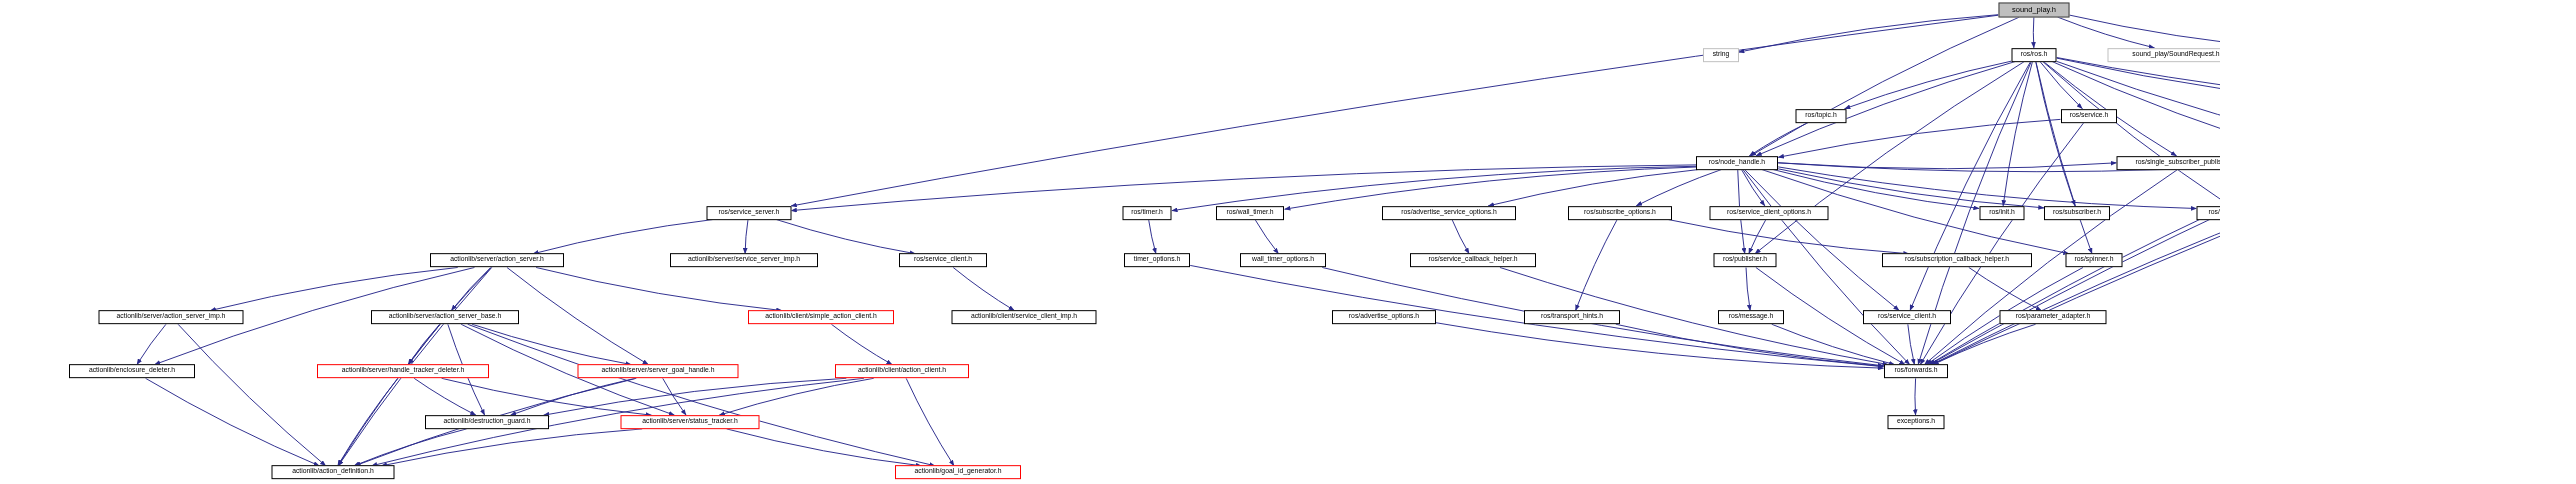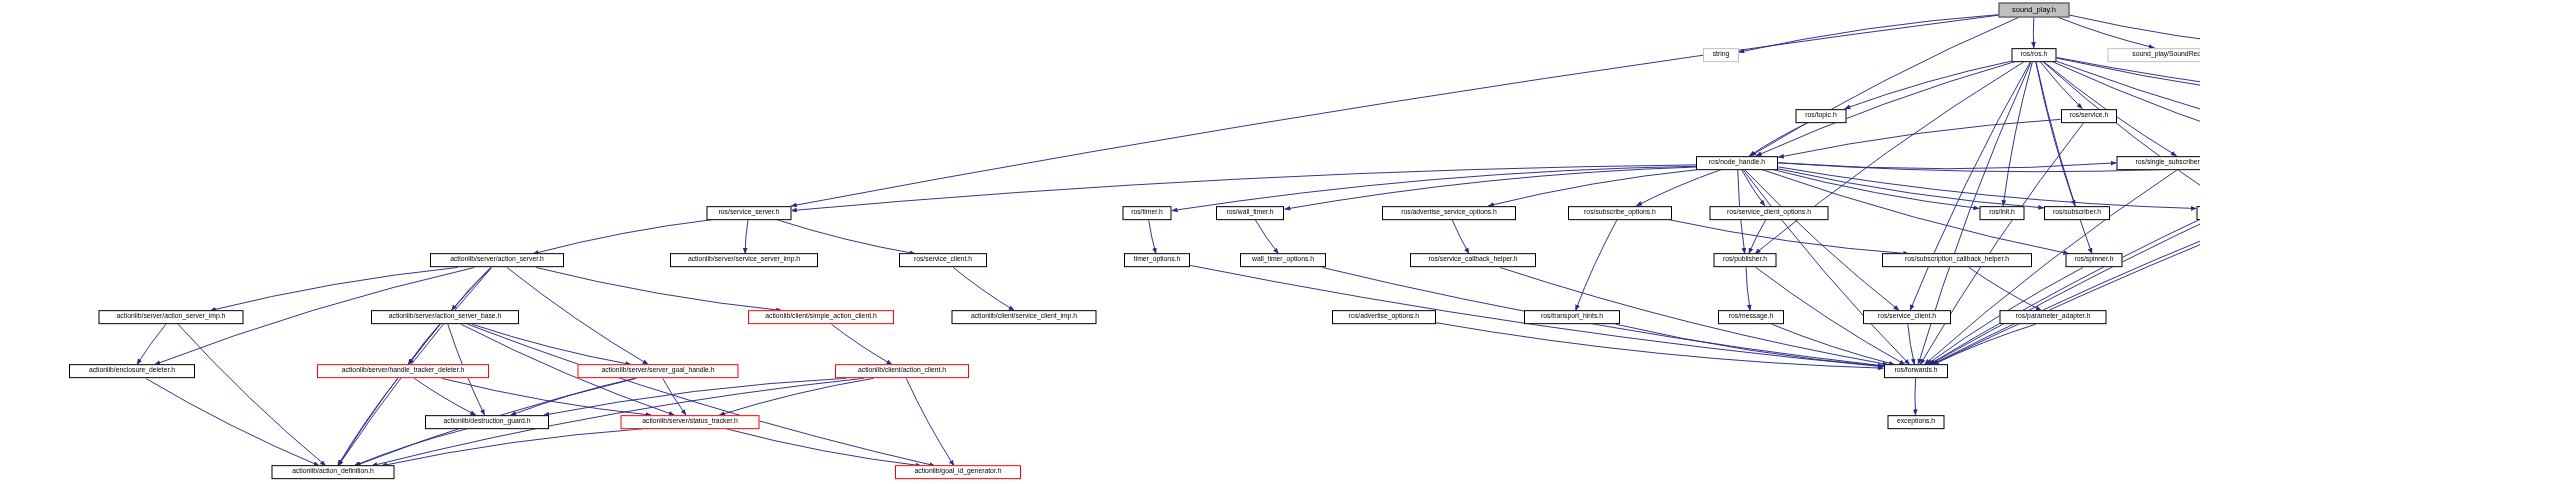--- a/index.html
+++ b/index.html
@@ -1,17 +1,17 @@
 <!DOCTYPE html>
 <html style="font-size:11px"><head>
 <meta charset="utf-8">
 <style>
   html,body{margin:0;padding:0;background:#ffffff;}
   #stage{position:relative;width:2200px;height:485px;background:#ffffff;
-         font-family:"Liberation Sans","DejaVu Sans",sans-serif;overflow:hidden;}
+         font-family:"Liberation Sans","DejaVu Sans",sans-serif;overflow:hidden;padding-left:20px;}
   #edges{position:absolute;left:0;top:0;width:2576px;height:485px;}
   .node{position:absolute;box-sizing:border-box;display:flex;align-items:center;
         justify-content:center;border:0.7px solid #000000;background:#ffffff;
         color:#000000;white-space:nowrap;line-height:1;
         transform:translate(-50%,-50%);}
   .node.root{background:#bfbfbf;border:0.7px solid #404040;}
   .node.red{border:1.4px solid #ff0000;}
   .node.grey{border:0.7px solid #c0c0c0;color:#000;}
 </style>
 </head>

